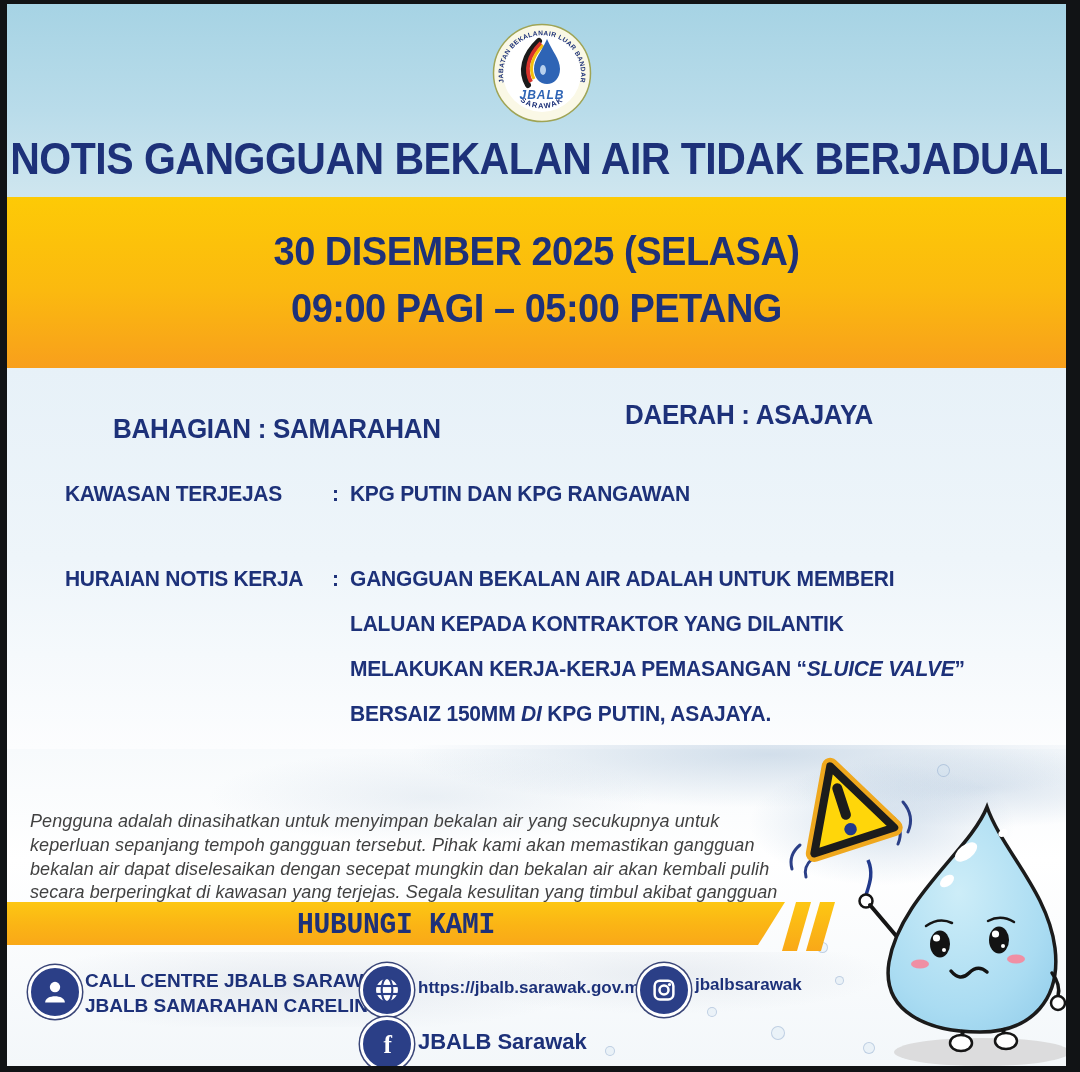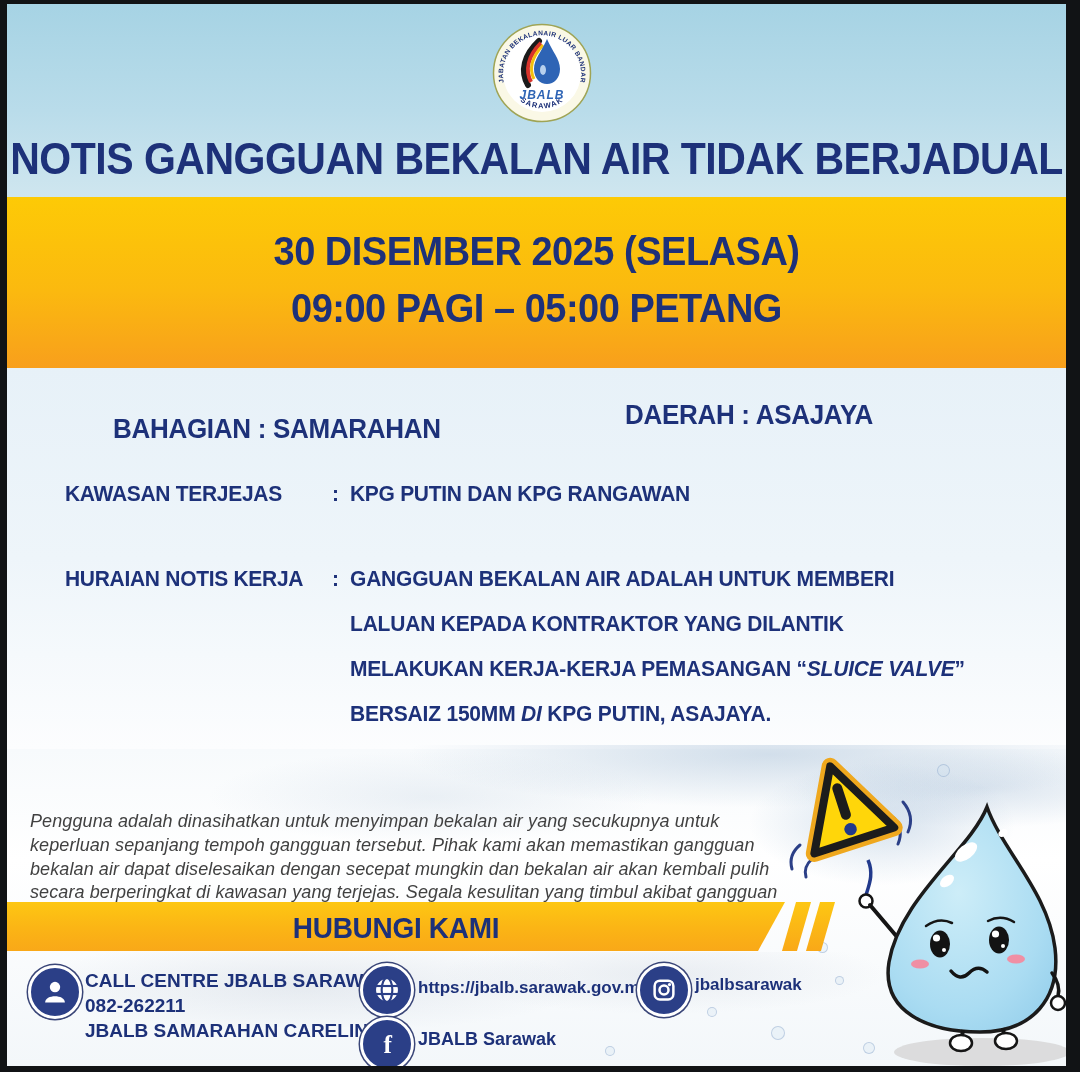--- a/index.html
+++ b/index.html
@@ -35,38 +35,38 @@
 
   .lbl{position:absolute;left:58px;font-size:21px;}
   .colon{position:absolute;left:325px;font-size:21px;font-weight:bold;color:#1d3179;}
   .val{position:absolute;left:343px;font-size:21px;}
   .hline{position:absolute;left:343px;font-size:21px;font-weight:bold;color:#1d3179;letter-spacing:-0.2px;}
 
   .advisory{position:absolute;left:23px;top:806px;width:768px;font-size:18px;
             font-style:italic;color:#414141;line-height:1.32;font-weight:500;
             letter-spacing:0.1px;}
 
-  .banner{position:absolute;left:0;top:898px;width:778px;height:49px;
+  .banner{position:absolute;left:0;top:898px;width:778px;height:43px;
           background:linear-gradient(180deg,#fdc713 0%,#fbb415 55%,#f9a818 100%);
           clip-path:polygon(0 0,100% 0,calc(100% - 27px) 100%,0 100%);
-          display:flex;align-items:center;justify-content:center;}
+          display:flex;align-items:center;justify-content:center;font-family:Liberation Mono, monospace;}
   .banner-text{font-size:28px;font-weight:bold;color:#1d3179;letter-spacing:-0.3px;}
   .stripe{position:absolute;top:898px;width:15px;height:49px;
           background:linear-gradient(180deg,#fdc713,#f9a818);transform:skewX(-16deg);}
   .stripe.s1{left:782px;}
   .stripe.s2{left:806px;}
 
   
   .cicon{position:absolute;width:54px;height:54px;border-radius:50%;background:#2b3f87;
          border:3px solid #fff;box-shadow:0 0 0 1.5px #3a4678;box-sizing:border-box;
          display:flex;align-items:center;justify-content:center;}
   .ctext{position:absolute;font-weight:bold;color:#1d3179;}
   .c1{left:78px;top:964px;font-size:19px;line-height:25px;}
   .cu{left:411px;top:974px;font-size:17px;}
-  .cf{left:411px;top:1025px;font-size:18px;}
+  .cf{left:411px;top:1025px;font-size:22px;}
   .ci{left:688px;top:971px;font-size:17px;}
 
   
   .splash-a{position:absolute;left:0;top:741px;width:100%;height:95px;pointer-events:none;
     background:
       radial-gradient(55% 90% at 72% 10%, rgba(158,184,210,.42), rgba(255,255,255,0) 62%),
       radial-gradient(30% 70% at 40% 55%, rgba(175,195,215,.22), rgba(255,255,255,0) 70%),
       radial-gradient(25% 60% at 92% 45%, rgba(160,185,212,.35), rgba(255,255,255,0) 70%);}
   .splash-b{position:absolute;left:690px;top:735px;width:370px;height:170px;pointer-events:none;
     background:radial-gradient(closest-side, rgba(150,180,210,.38), rgba(255,255,255,0) 72%);}
@@ -150,21 +150,20 @@
   <div class="stripe s2"></div>
 
   <div class="cicon" style="left:21px;top:961px;">
     <svg width="32" height="32" viewBox="0 0 24 24">
       <circle cx="12" cy="8.3" r="3.9" fill="#fff"></circle>
       <path d="M4.6,19.8 C4.6,13.6 19.4,13.6 19.4,19.8 Z" fill="#fff"></path>
     </svg>
   </div>
   <div class="ctext c1">
     <div>CALL CENTRE JBALB SARAWAK</div>
-    <div>082-262211</div>
     <div>JBALB SAMARAHAN CARELINE</div>
   </div>
 
   <div class="cicon" style="left:353px;top:959px;">
     <svg width="32" height="32" viewBox="0 0 24 24">
       <circle cx="12" cy="12" r="9" fill="#fff"></circle>
       <circle cx="12" cy="12" r="9" fill="none" stroke="#2b3f87" stroke-width="1.6"></circle>
       <ellipse cx="12" cy="12" rx="4" ry="9" fill="none" stroke="#2b3f87" stroke-width="1.6"></ellipse>
       <line x1="3.4" y1="9" x2="20.6" y2="9" stroke="#2b3f87" stroke-width="1.6"></line>
       <line x1="3.4" y1="15" x2="20.6" y2="15" stroke="#2b3f87" stroke-width="1.6"></line>

